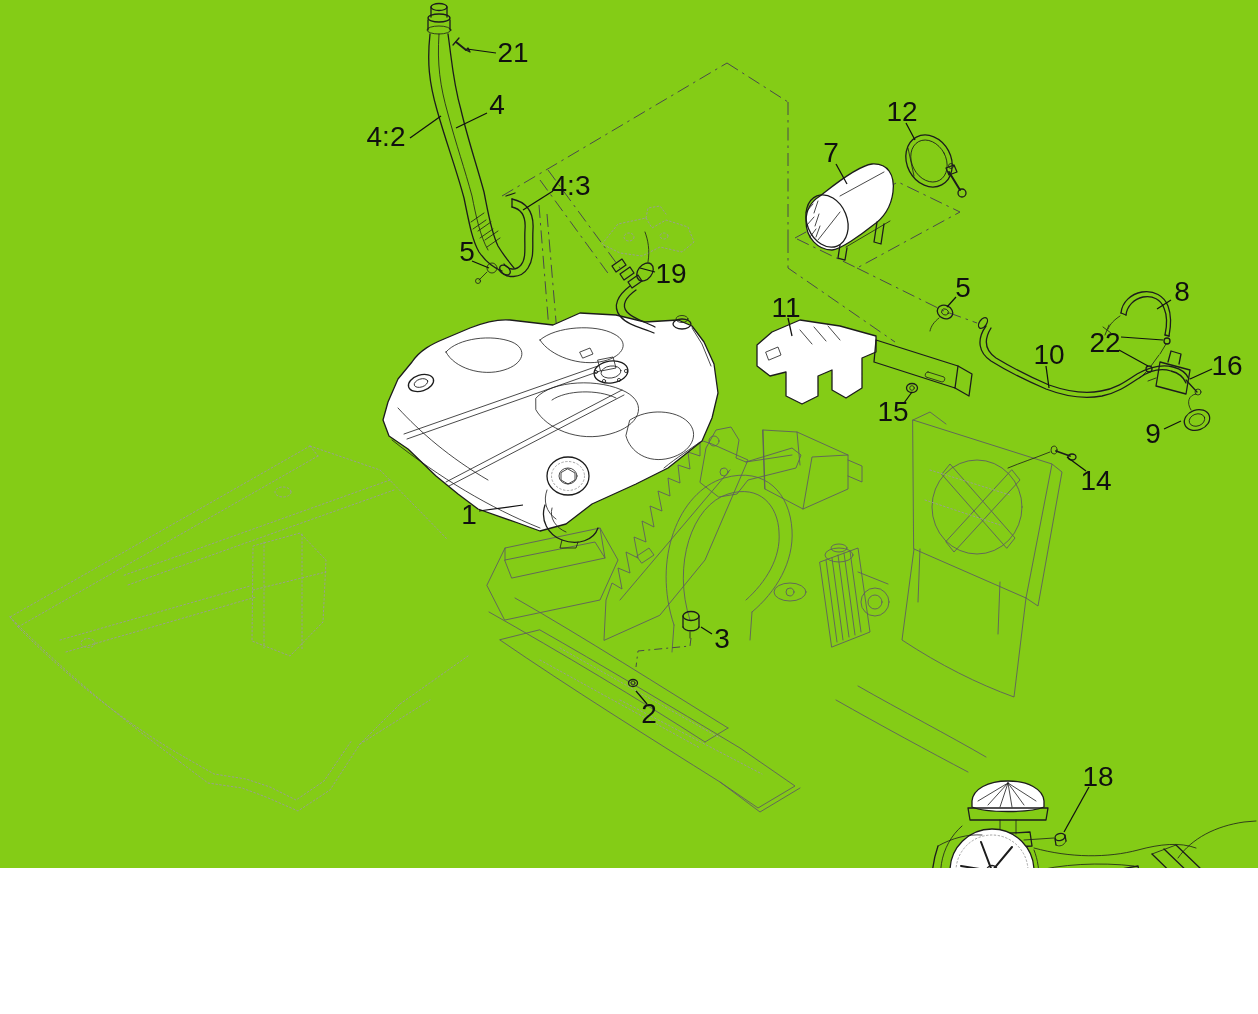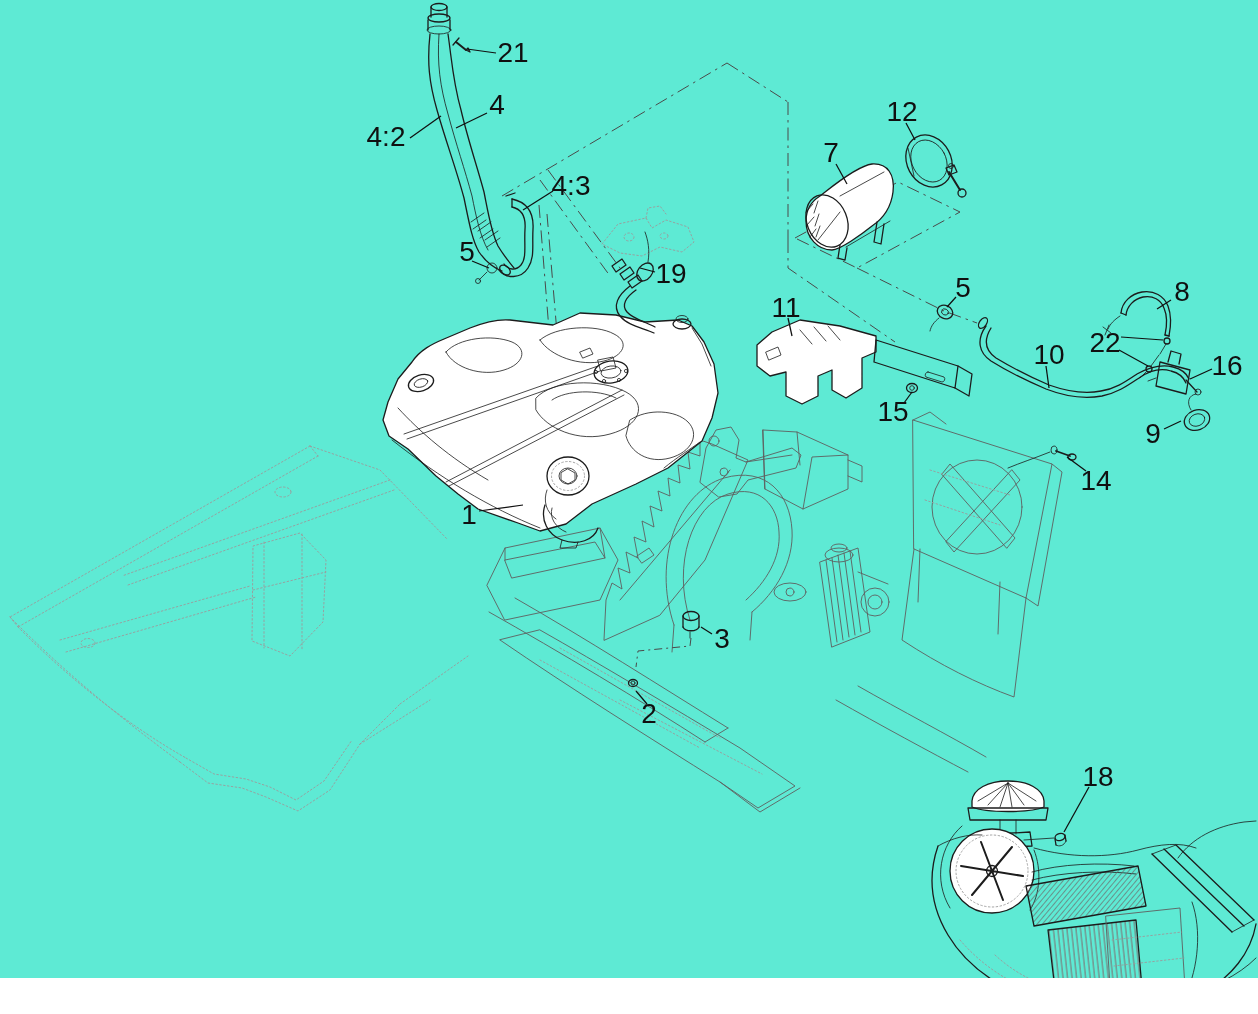--- a/index.html
+++ b/index.html
@@ -1,16 +1,16 @@
 <!DOCTYPE html>
 <html><head>
 <meta charset="utf-8">
 <style>
   html,body{margin:0;padding:0;background:#ffffff;}
-  #stage{position:relative;width:1258px;height:978px;background:#5eead4;overflow:hidden;}
+  #stage{position:relative;width:1258px;height:868px;background:#84cc16;overflow:hidden;}
   svg{position:absolute;left:0;top:0;}
   .solid{stroke:#1c1c1c;fill:none;stroke-width:1.3;stroke-linecap:round;stroke-linejoin:round;}
   .thin{stroke:#1c1c1c;fill:none;stroke-width:0.8;stroke-linecap:round;stroke-linejoin:round;}
   .frame{stroke:#5f5f5f;fill:none;stroke-width:0.9;stroke-linecap:round;stroke-linejoin:round;}
   .faint{stroke:#9b9b9b;fill:none;stroke-width:0.9;stroke-dasharray:1.6 2.3;stroke-linecap:round;}
   .dashdot{stroke:#4a4a4a;fill:none;stroke-width:1;stroke-dasharray:13 5 2.5 5;}
   .dashdot2{stroke:#4a4a4a;fill:none;stroke-width:1;stroke-dasharray:8 4 2 4;}
   .wfill{fill:#ffffff;}
   .leader{fill:none;stroke-width:1.25;}
   .callout-text{font-family:"Liberation Sans","DejaVu Sans",sans-serif;font-weight:400;}

